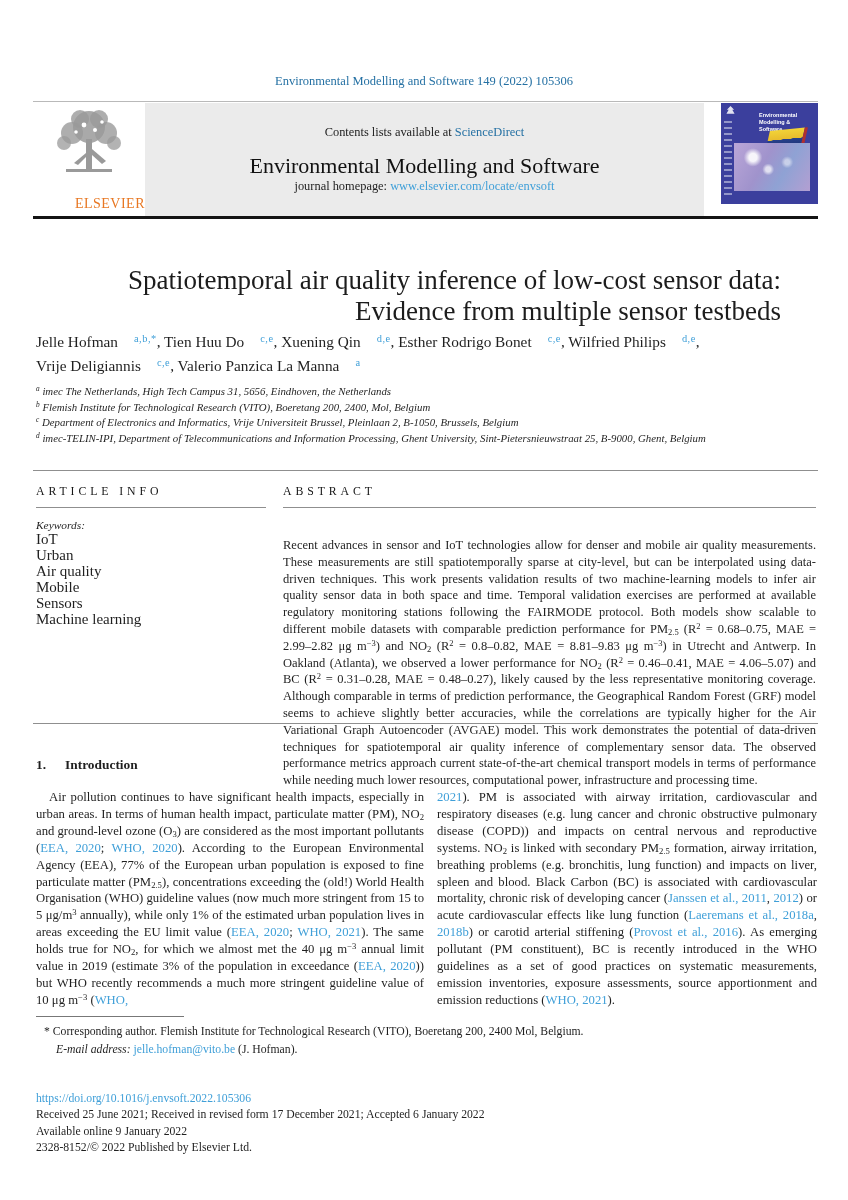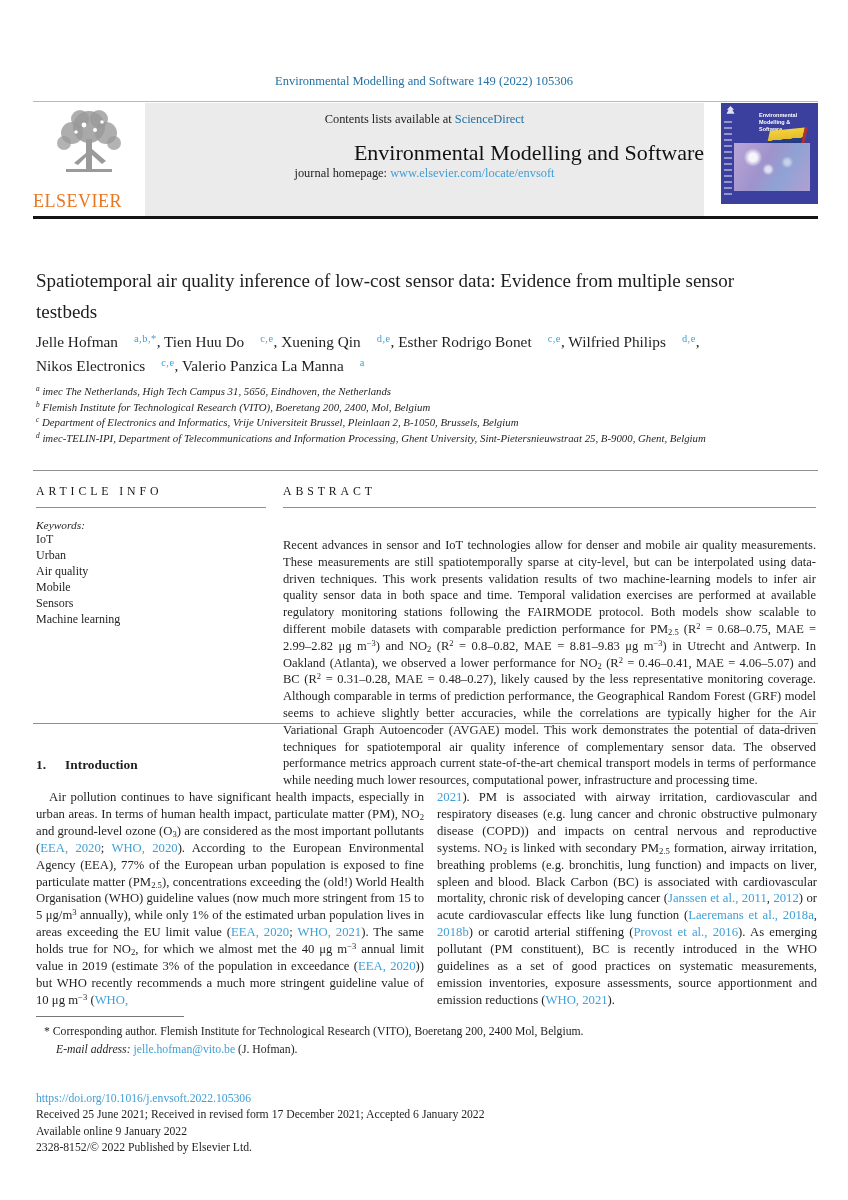--- a/index.html
+++ b/index.html
@@ -12,48 +12,48 @@
   sub{font-size:68%;vertical-align:-0.25em;line-height:0;}
   sup{font-size:68%;vertical-align:0.5em;line-height:0;}
   sup.asup{color:#3f9fd8;margin-left:16px;letter-spacing:.5px;}
   .just{text-align:justify;}
   
   #journal-ref{top:74px;left:0;right:0;text-align:center;font-size:12.5px;color:#2470a3;}
   #rule-top{top:101px;left:33px;width:785px;background:#b9b9b9;}
   #header-band{top:103px;left:33px;width:785px;height:113px;display:flex;align-items:flex-start;}
   #logo-box{width:112px;height:113px;position:relative;background:#fff;}
   #logo-box svg{display:block;margin:2px auto 0 auto;}
-  #elsevier-word{position:absolute;bottom:4px;left:0;right:0;text-align:left;color:#e87722;font-size:18px;letter-spacing:.5px;font-family:"Liberation Serif",serif;}
-  #header-center{flex:1;height:113px;background:#ebebeb;text-align:center;padding-top:9px;box-sizing:border-box;}
+  #elsevier-word{position:absolute;bottom:4px;left:0;right:0;text-align:right;color:#e87722;font-size:14px;letter-spacing:.5px;font-family:"Liberation Serif",serif;}
+  #header-center{flex:1;height:113px;background:#ebebeb;text-align:center;padding-top:22px;box-sizing:border-box;}
   #contents-line{font-size:12.4px;color:#222;}
-  #journal-title{font-size:22px;color:#111;margin-top:13px;text-align:right;}
+  #journal-title{font-size:22px;color:#111;margin-top:13px;}
   #homepage-line{font-size:12.4px;color:#222;}
   #cover-box{width:97px;height:101px;margin-left:17px;background:#3b3f9d;position:relative;overflow:hidden;}
   #cover-title{position:absolute;top:9px;left:38px;width:54px;color:#ffffff;font-size:5.5px;line-height:7px;font-weight:bold;font-family:"Liberation Sans",sans-serif;}
   #cover-mark{position:absolute;top:3px;left:5px;width:9px;height:11px;background:rgba(255,255,255,.85);clip-path:polygon(50% 0,90% 35%,70% 35%,95% 70%,5% 70%,30% 35%,10% 35%);}
   #cover-strip{position:absolute;top:18px;left:3px;width:8px;height:75px;background:repeating-linear-gradient(180deg,rgba(255,255,255,.45)0 2px,rgba(59,63,157,0)2px 6px);}
   #cover-map{position:absolute;left:13px;top:40px;width:76px;height:48px;background:
     radial-gradient(circle at 25% 30%,rgba(255,255,255,.9)0 6%,rgba(255,255,255,0)14%),
     radial-gradient(circle at 45% 55%,rgba(255,255,255,.7)0 5%,rgba(255,255,255,0)12%),
     radial-gradient(circle at 70% 40%,rgba(255,255,255,.5)0 4%,rgba(255,255,255,0)10%),
     linear-gradient(120deg,#baa6d8 0%,#a093cc 40%,#8fa2d4 65%,#b39fd2 100%);}
   #cover-3d{position:absolute;right:13px;top:26px;width:34px;height:22px;background:linear-gradient(180deg,#f2d338 0%,#e8bc2d 45%,#27408b 46%,#1c2f6e 100%);transform:skewX(-18deg) rotate(-6deg);border-right:3px solid #b03030;}
   #rule-black{top:216px;left:33px;width:785px;height:3px;background:#141414;}
   
-  #article-title{top:265px;left:36px;width:745px;font-size:19px;line-height:31px;color:#1c1c1c;}
+  #article-title{top:265px;left:36px;width:745px;font-size:27px;line-height:31px;color:#1c1c1c;text-align:right;}
   #authors{top:330px;left:36px;width:775px;font-size:15.3px;line-height:24px;}
   #affiliations{top:384px;left:36px;width:775px;font-size:10.8px;line-height:15.6px;font-style:italic;}
   #affiliations sup{font-style:italic;}
   #rule-aff{top:470px;left:33px;width:785px;background:#8f8f8f;}
   
   .sec-head{font-size:11.8px;letter-spacing:.33em;color:#161616;}
   .sec-rule{border-top:1px solid #8f8f8f;margin-top:8px;}
   #article-info{top:484px;left:36px;width:230px;}
   #keywords-label{font-style:italic;font-size:11.4px;margin-top:11px;}
-  .kw{font-size:12px;line-height:16px;}
+  .kw{font-size:15px;line-height:16px;}
   #abstract{top:484px;left:283px;width:533px;}
   #abstract-body{margin-top:29px;font-size:12.5px;line-height:16.8px;}
   #rule-mid{top:723px;left:33px;width:785px;background:#8f8f8f;}
   
   #intro-heading{top:757px;left:36px;font-size:13.4px;font-weight:bold;}
   #intro-heading .htxt{margin-left:19px;}
   .bodycol{font-size:12.7px;line-height:16.9px;}
   #col-left{top:789px;left:36px;width:388px;}
   #col-right{top:789px;left:437px;width:380px;}
   .pindent{text-indent:13px;}
@@ -108,21 +108,21 @@
     <div id="cover-map"></div>
   </div>
 </div>
 
 <div class="abs" id="rule-black"></div>
 
 <div class="abs" id="article-title">Spatiotemporal air quality inference of low-cost sensor data: Evidence from multiple sensor testbeds</div>
 
 <div class="abs" id="authors">
   <div><span>Jelle Hofman</span><sup class="asup">a,b,*</sup><span>, Tien Huu Do</span><sup class="asup">c,e</sup><span>, Xuening Qin</span><sup class="asup">d,e</sup><span>, Esther Rodrigo Bonet</span><sup class="asup">c,e</sup><span>, Wilfried Philips</span><sup class="asup">d,e</sup><span>,</span></div>
-  <div><span>Nikos Electronics</span><sup class="asup">c,e</sup><span>, Valerio Panzica La Manna</span><sup class="asup">a</sup></div>
+  <div><span>Vrije Deligiannis</span><sup class="asup">c,e</sup><span>, Valerio Panzica La Manna</span><sup class="asup">a</sup></div>
 </div>
 
 <div class="abs" id="affiliations">
   <div><sup>a</sup> <span>imec The Netherlands, High Tech Campus 31, 5656, Eindhoven, the Netherlands</span></div>
   <div><sup>b</sup> <span>Flemish Institute for Technological Research (VITO), Boeretang 200, 2400, Mol, Belgium</span></div>
   <div><sup>c</sup> <span>Department of Electronics and Informatics, Vrije Universiteit Brussel, Pleinlaan 2, B-1050, Brussels, Belgium</span></div>
   <div><sup>d</sup> <span>imec-TELIN-IPI, Department of Telecommunications and Information Processing, Ghent University, Sint-Pietersnieuwstraat 25, B-9000, Ghent, Belgium</span></div>
 </div>
 
 <div class="abs rule" id="rule-aff"></div>

